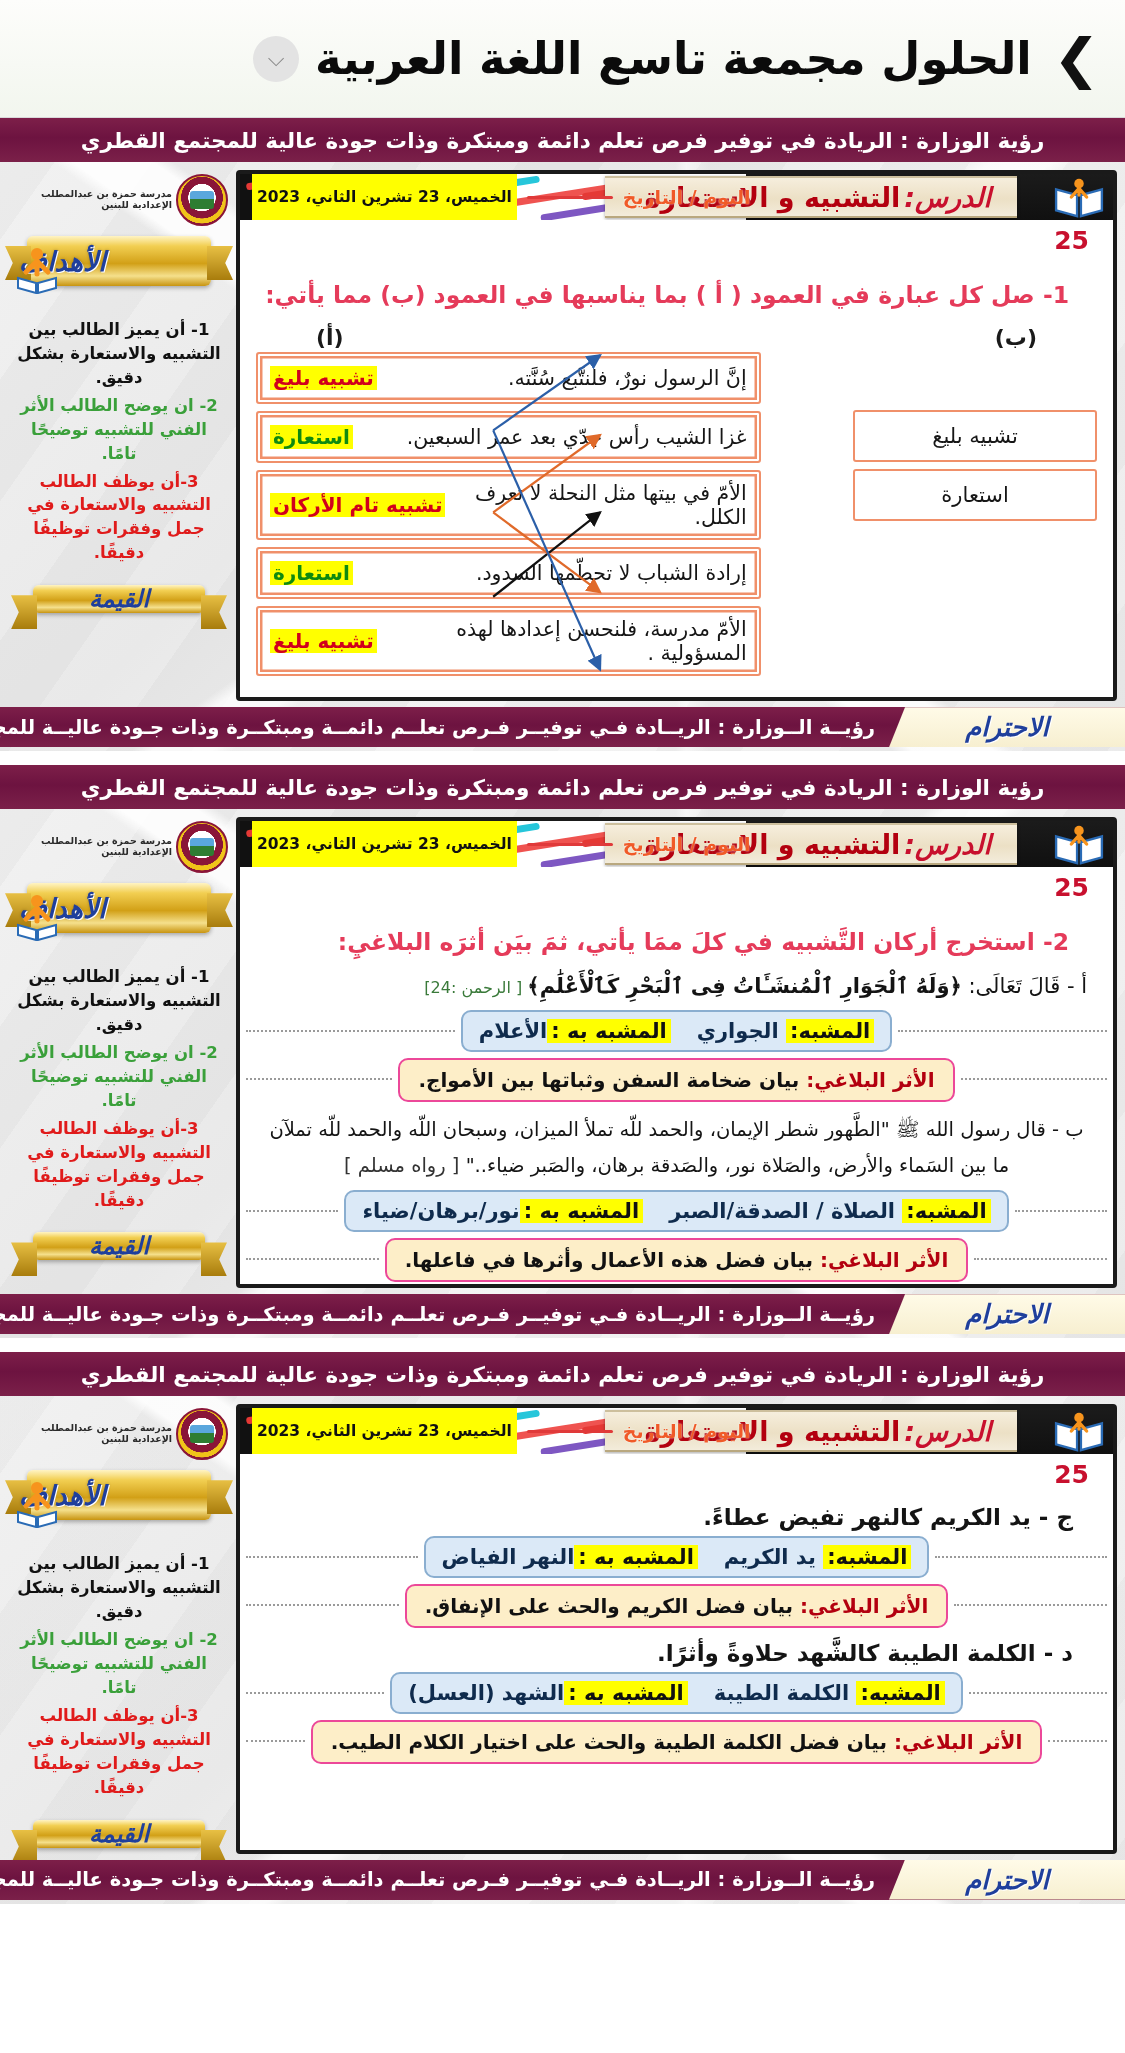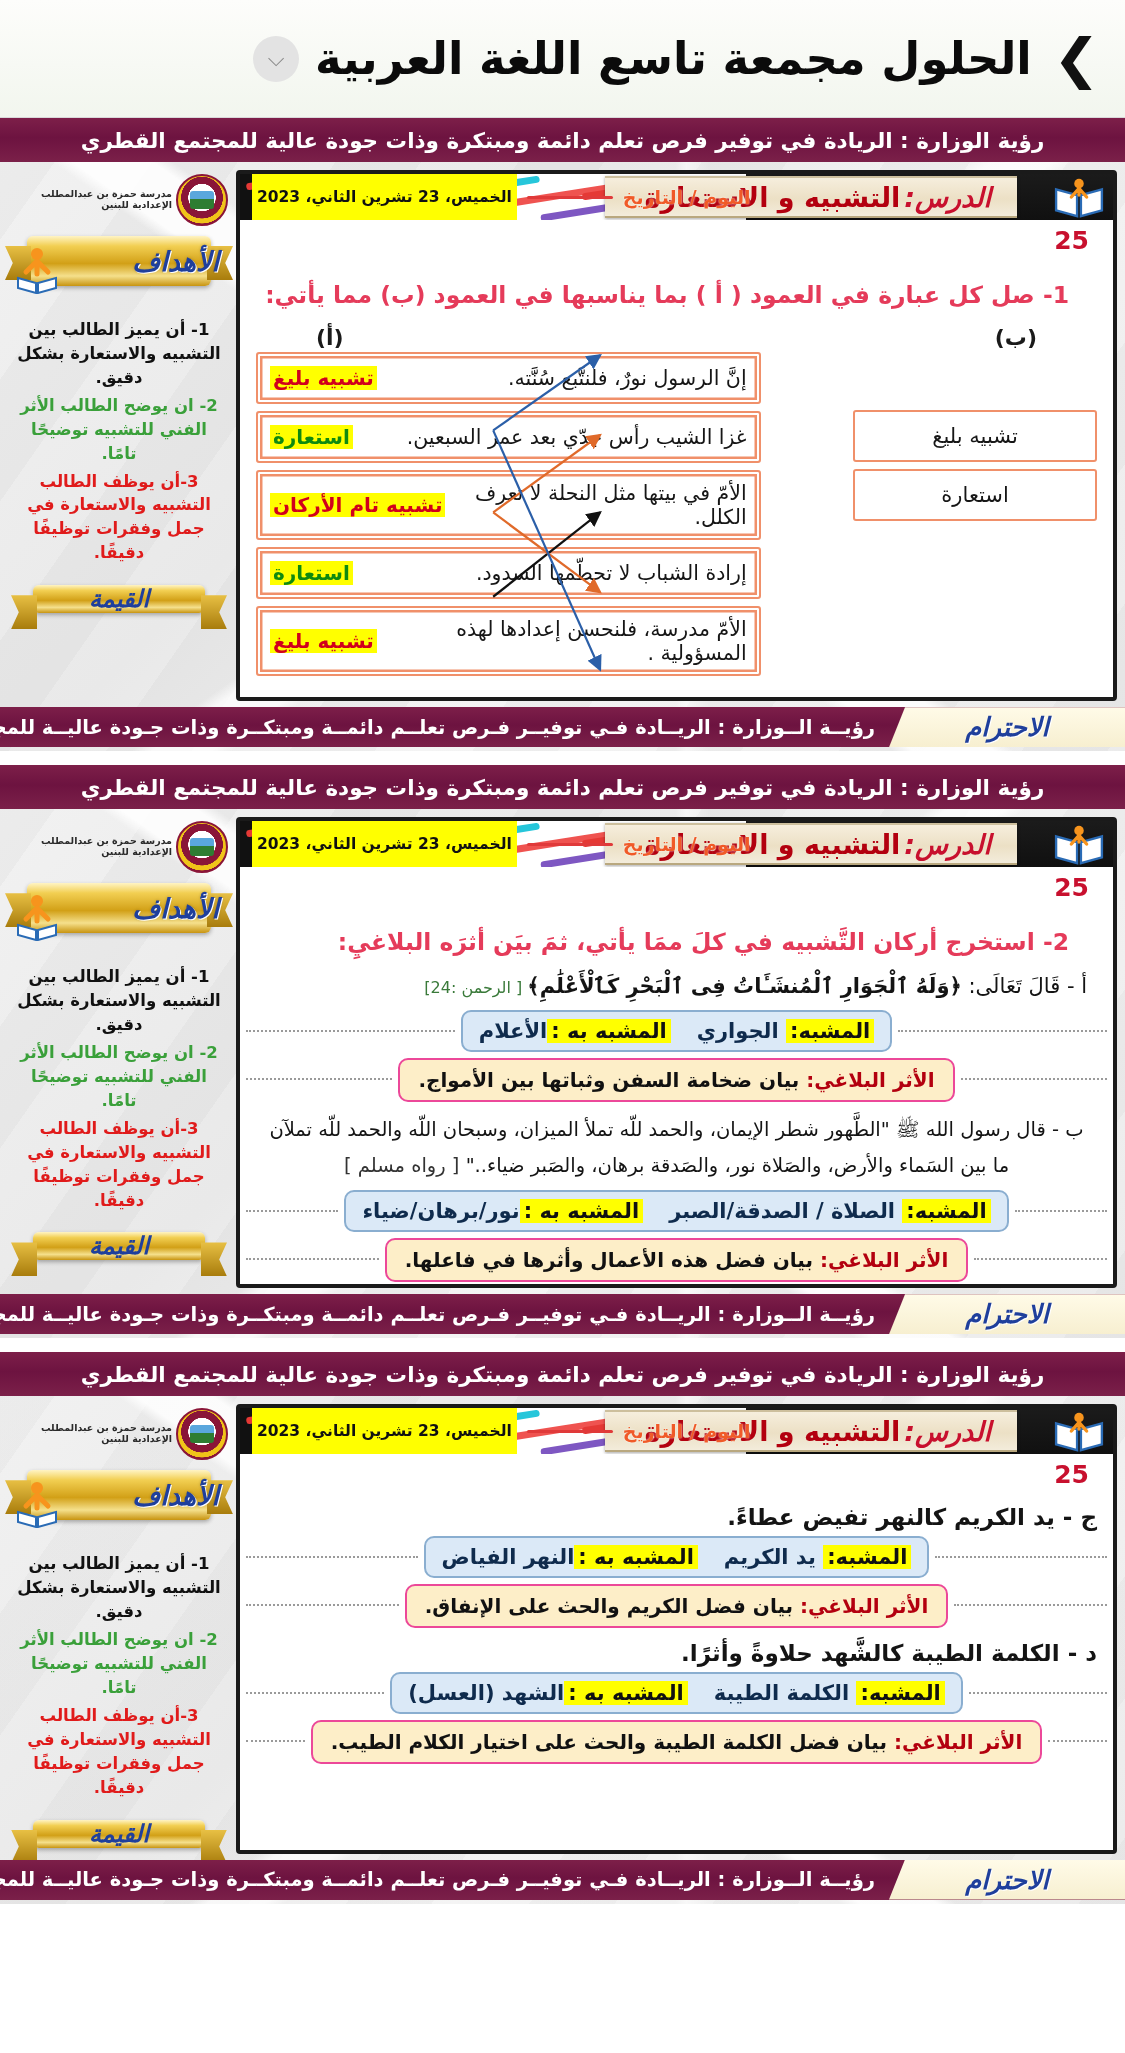--- a/index.html
+++ b/index.html
@@ -215,21 +215,21 @@
     background:#fdeec8;
     border:2px solid #ec4899;
     border-radius:10px;
     padding:8px 18px;
     font-size:20px; font-weight:700; color:#111;
     white-space:nowrap;
   }
   .impact-box .lbl{ color:#b3000f; font-weight:800;}
   .hadith { text-align:center; font-size:19.5px; color:#141414; margin:10px 22px 4px 22px; line-height:1.85;}
   .hadith .src { color:#333; }
-  .sub-q { text-align:right; font-size:23px; color:#141414; margin:12px 16px 6px 28px; font-weight:700;}
+  .sub-q { text-align:right; font-size:23px; color:#141414; margin:12px 40px 6px 28px; font-weight:700;}
 
   
   .sidebar {
     position: relative;
     width: 222px;
     flex: 0 0 222px;
     background: transparent;
     display:flex; flex-direction:column; align-items:center;
     padding-top: 2px;
   }
@@ -242,21 +242,21 @@
     position:relative;
   }
   .qatar-seal::after{
     content:""; position:absolute; left:50%; top:50%; transform:translate(-50%,-50%);
     width:24px;height:18px;border-radius:3px;
     background:linear-gradient(180deg,#5aa7dd 0 45%,#2e7d32 46% 100%);
   }
   .school-name { font-size:9.5px; color:#2a2a2a; line-height:1.15; text-align:right; font-weight:600;}
   .goals-banner {
     position:relative; width:200px; height:62px; margin-top:4px;
-    display:flex; align-items:center; justify-content:flex-start;
+    display:flex; align-items:center; justify-content:flex-end;
   }
   .ribbon {
     position:absolute; inset:6px 8px 6px 8px;
     background: linear-gradient(180deg,#fff4c4 0%,#f2cf52 20%,#d2a017 55%,#f5e08c 80%,#c89410 100%);
     border-radius:6px;
     box-shadow: 0 2px 4px rgba(0,0,0,.3);
   }
   .ribbon::before, .ribbon::after{
     content:""; position:absolute; top:10px; width:26px; height:34px;
     background: linear-gradient(180deg,#e8c044,#a87c0c);

